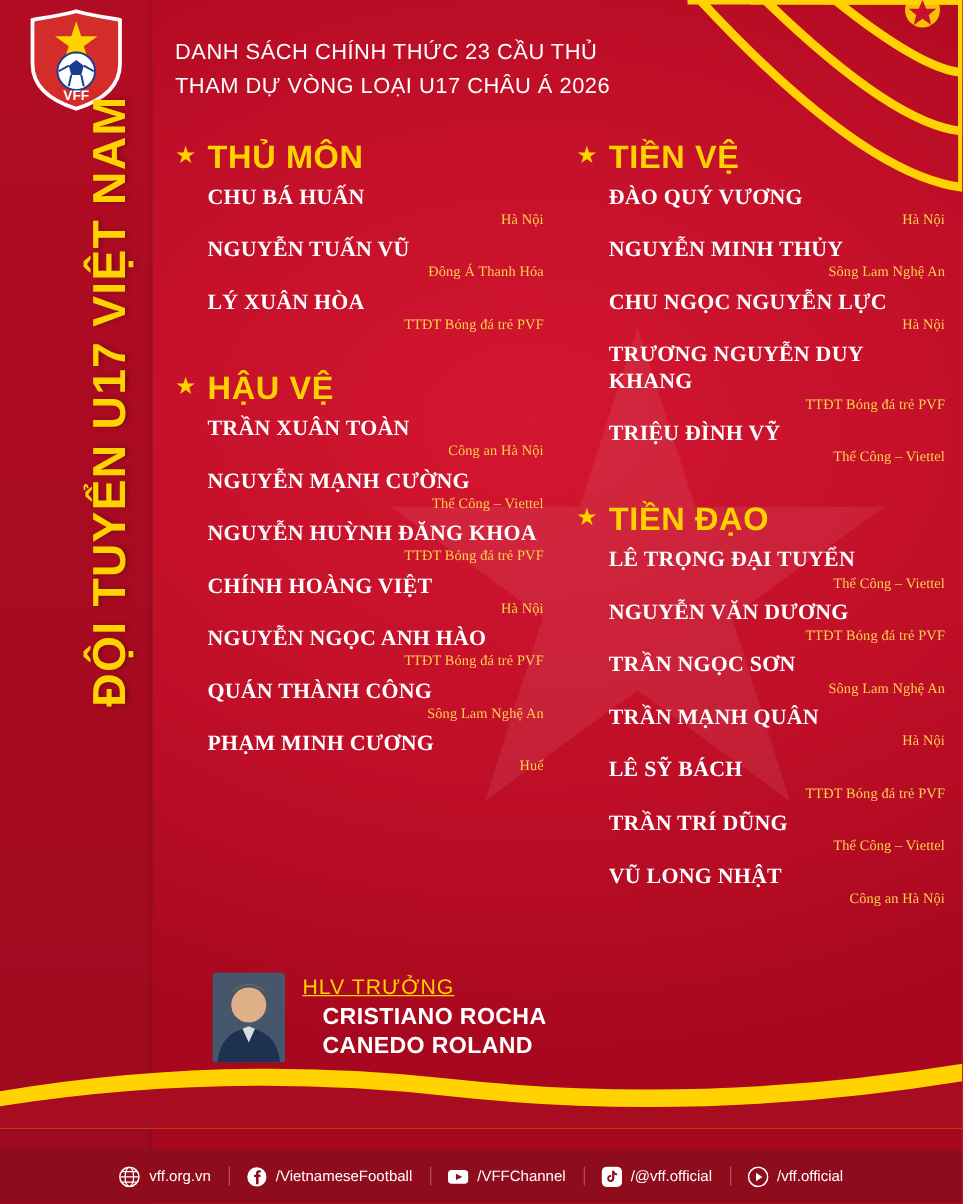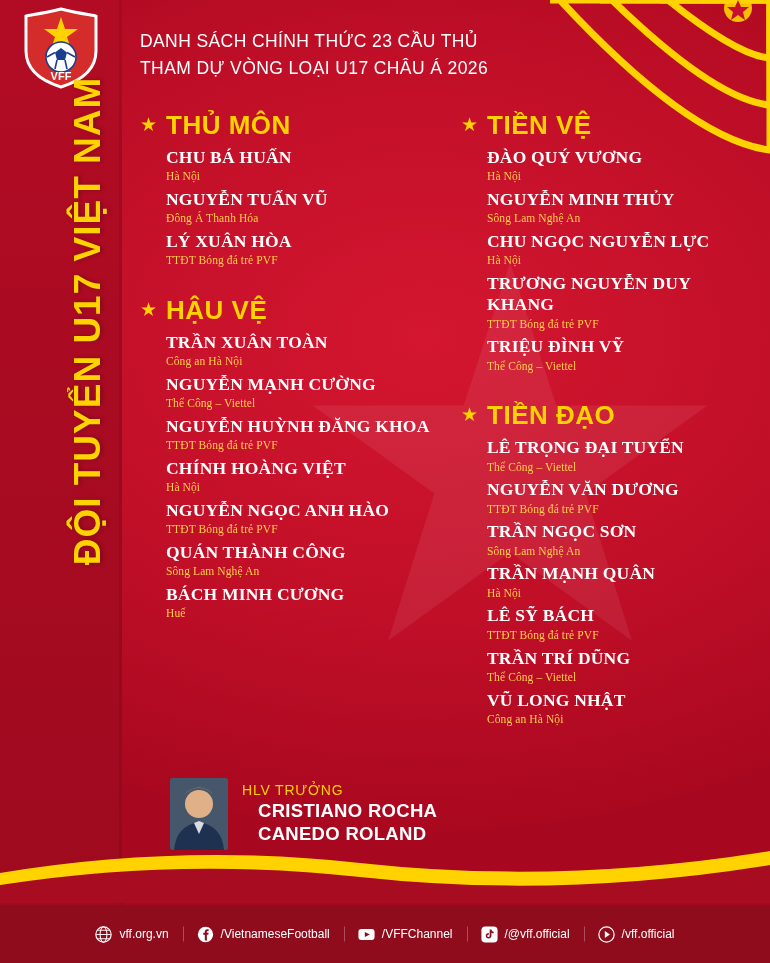--- a/index.html
+++ b/index.html
@@ -120,20 +120,21 @@
     font-weight: bold;
     font-size: 17.5px;
     line-height: 1.22;
     letter-spacing: 0.2px;
   }
   .player .club {
     color: #ffcf4d;
     font-size: 11.5px;
     line-height: 1.45;
     letter-spacing: 0.1px;
+    text-align: right;
   }
 
   
   .coach {
     position: absolute;
     left: 170px; bottom: 113px;
     display: flex;
     align-items: center;
     gap: 14px;
   }
@@ -141,23 +142,24 @@
     width: 58px; height: 72px;
     border-radius: 3px;
     overflow: hidden;
     background: #3d4a5c;
     position: relative;
     flex: none;
   }
   .coach-photo svg { width: 100%; height: 100%; display: block; }
   .coach-role {
     color: #ffd200;
-    font-size: 14px;
+    font-size: 17px;
     letter-spacing: 0.8px;
     margin-bottom: 2px;
+    text-decoration: underline;
   }
   .coach-name {
     color: #ffffff;
     font-weight: bold;
     font-size: 18.5px;
     line-height: 1.22;
     letter-spacing: 0.3px;
     margin-left: 16px;
   }
 
@@ -167,21 +169,21 @@
     left: 0; right: 0; bottom: 60px;
     height: 70px;
     pointer-events: none;
   }
   .wave svg { width: 100%; height: 100%; display: block; }
 
   
   .footer {
     position: absolute;
     left: 0; right: 0; bottom: 0;
-    height: 58px;
+    height: 44px;
     background: #8f0c1d;
     display: flex;
     align-items: center;
     justify-content: center;
     gap: 0;
   }
   .fitem {
     display: flex;
     align-items: center;
     gap: 7px;
@@ -293,21 +295,21 @@
         </div>
         <div class="player">
           <div class="name">NGUYỄN NGỌC ANH HÀO</div>
           <div class="club">TTĐT Bóng đá trẻ PVF</div>
         </div>
         <div class="player">
           <div class="name">QUÁN THÀNH CÔNG</div>
           <div class="club">Sông Lam Nghệ An</div>
         </div>
         <div class="player">
-          <div class="name">BÁCH MINH CƯƠNG</div>
+          <div class="name">PHẠM MINH CƯƠNG</div>
           <div class="club">Huế</div>
         </div>
       </div>
 
     </div>
 
     <div class="col">
 
       <div class="group">
         <div class="group-title">

